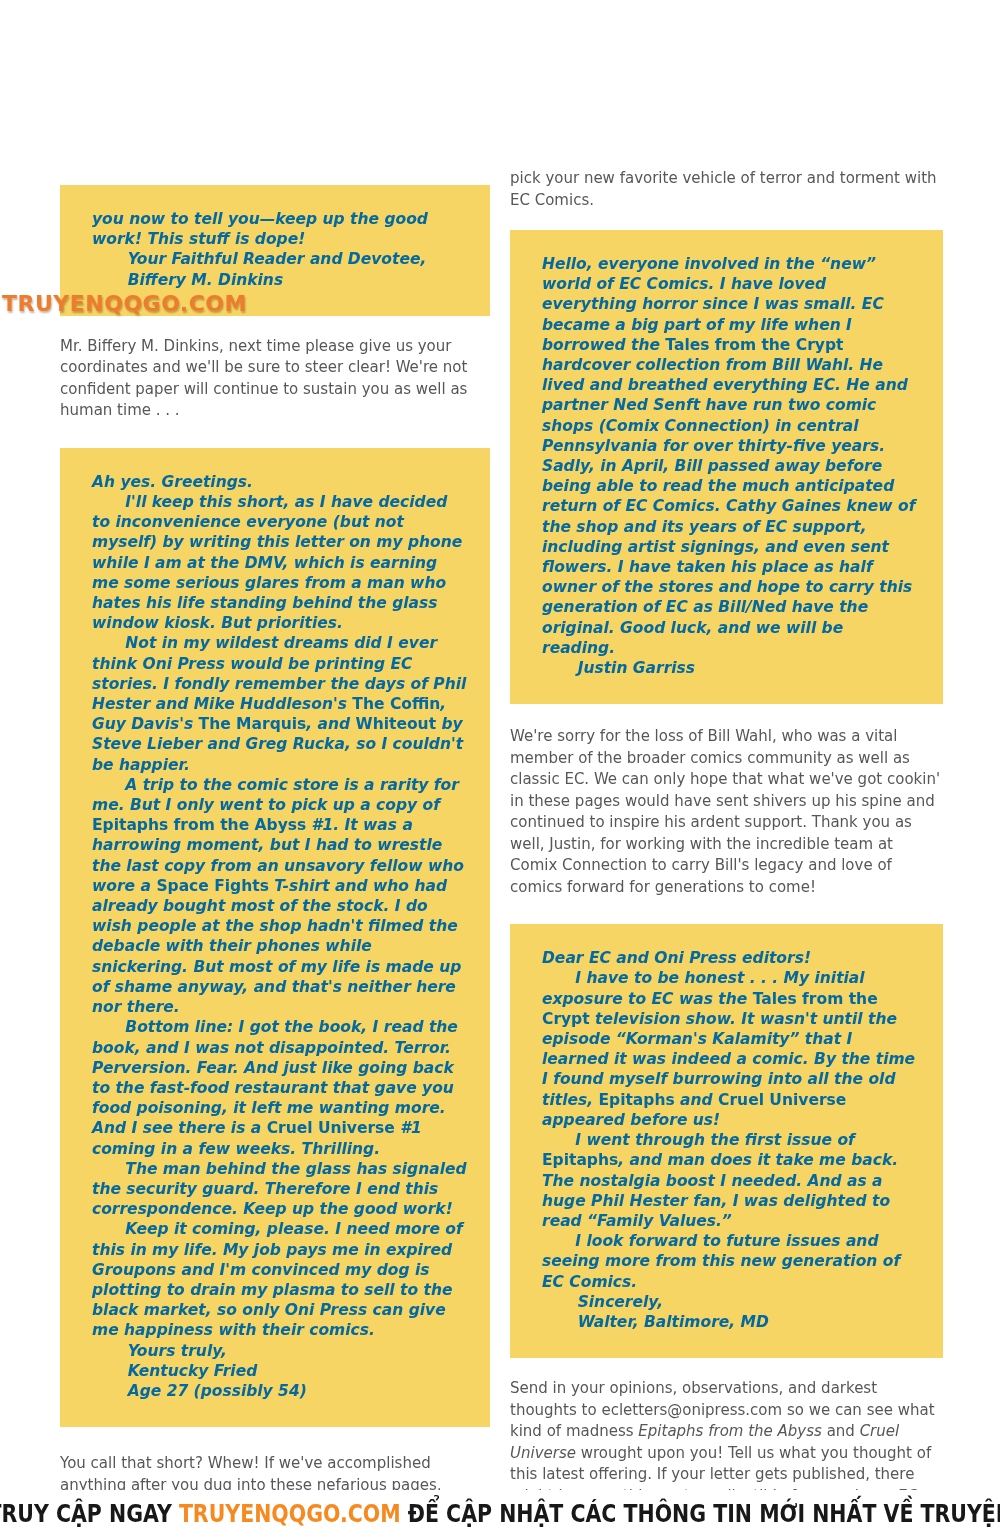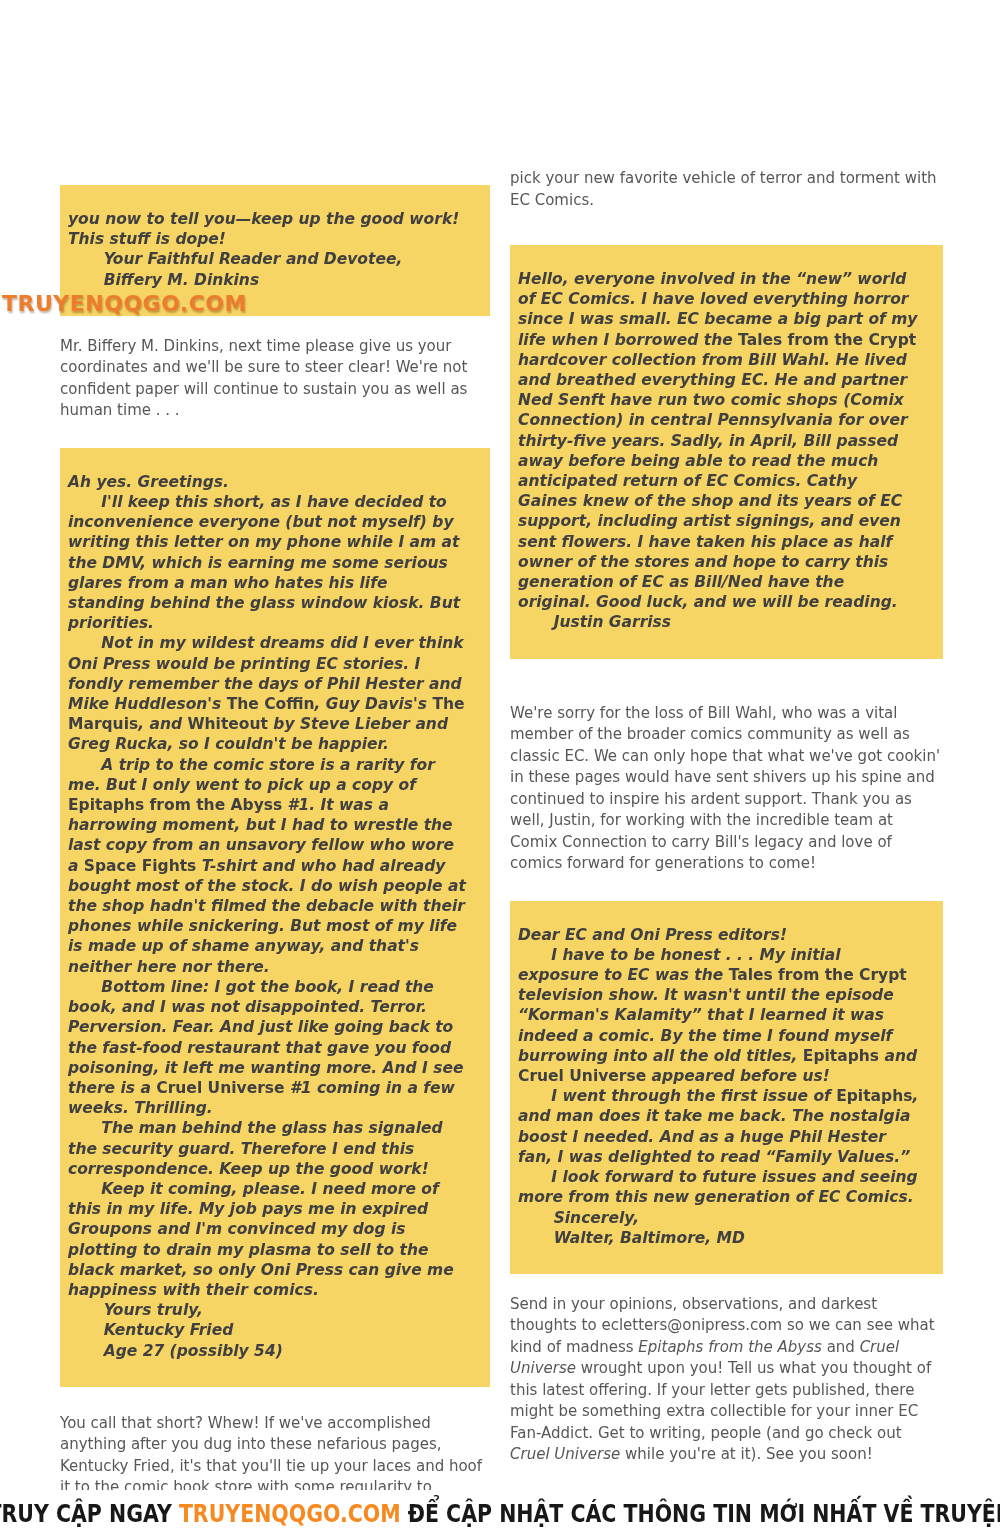--- a/index.html
+++ b/index.html
@@ -9,25 +9,25 @@
     background: #ffffff;
     overflow: hidden;
     font-family: "DejaVu Sans", sans-serif;
   }
   .col { position: absolute; }
   .col-left  { left: 60px;  top: 185px; width: 430px; }
   .col-right { left: 510px; top: 168px; width: 433px; }
 
   .letter {
     background: #f7d565;
-    padding: 24px 22px 26px 8px;
+    padding: 24px 22px 26px 32px;
     box-sizing: border-box;
     font-style: italic;
     font-weight: 600;
-    color: #404040;
+    color: #0369a1;
     font-size: 15.5px;
     line-height: 20.2px;
   }
   .letter p { margin: 0; }
   .letter span.t { font-style: normal; }
 
   .reply {
     color: #57575a;
     font-size: 15px;
     line-height: 21.5px;
@@ -40,22 +40,22 @@
   .ind { text-indent: 2.15em; }
   .sig { margin-left: 2.3em !important; text-indent: 0; }
   .sig-gap { margin-top: 21px; }
 
   #letter1 { margin-top: 0; }
   #reply1  { margin-top: 20px; }
   #letter2 { margin-top: 26px; }
   #reply2  { margin-top: 26px; }
 
   #cont-top { margin-top: 0; }
-  #letter3  { margin-top: 34px; }
-  #reply3   { margin-top: 44px; }
+  #letter3  { margin-top: 19px; }
+  #reply3   { margin-top: 22px; }
   #letter4  { margin-top: 26px; }
   #reply4   { margin-top: 20px; }
 
   #watermark {
     position: absolute;
     left: 2px; top: 291px;
     font-weight: bold;
     font-size: 22px;
     letter-spacing: 0.5px;
     color: #ee7c2d;

